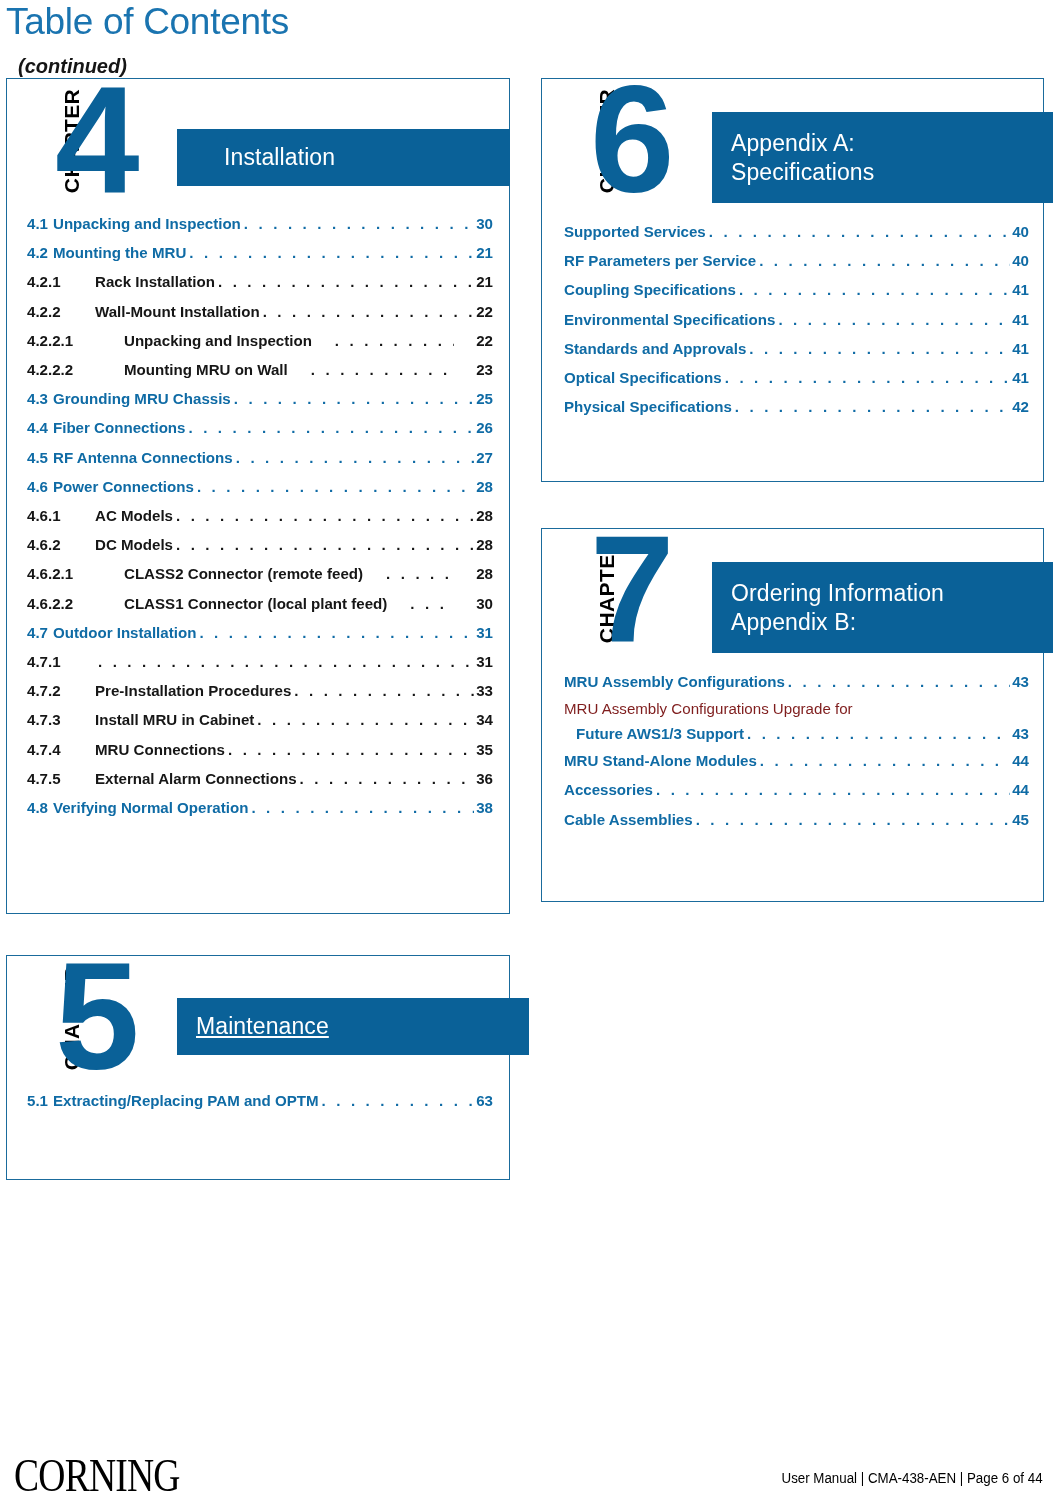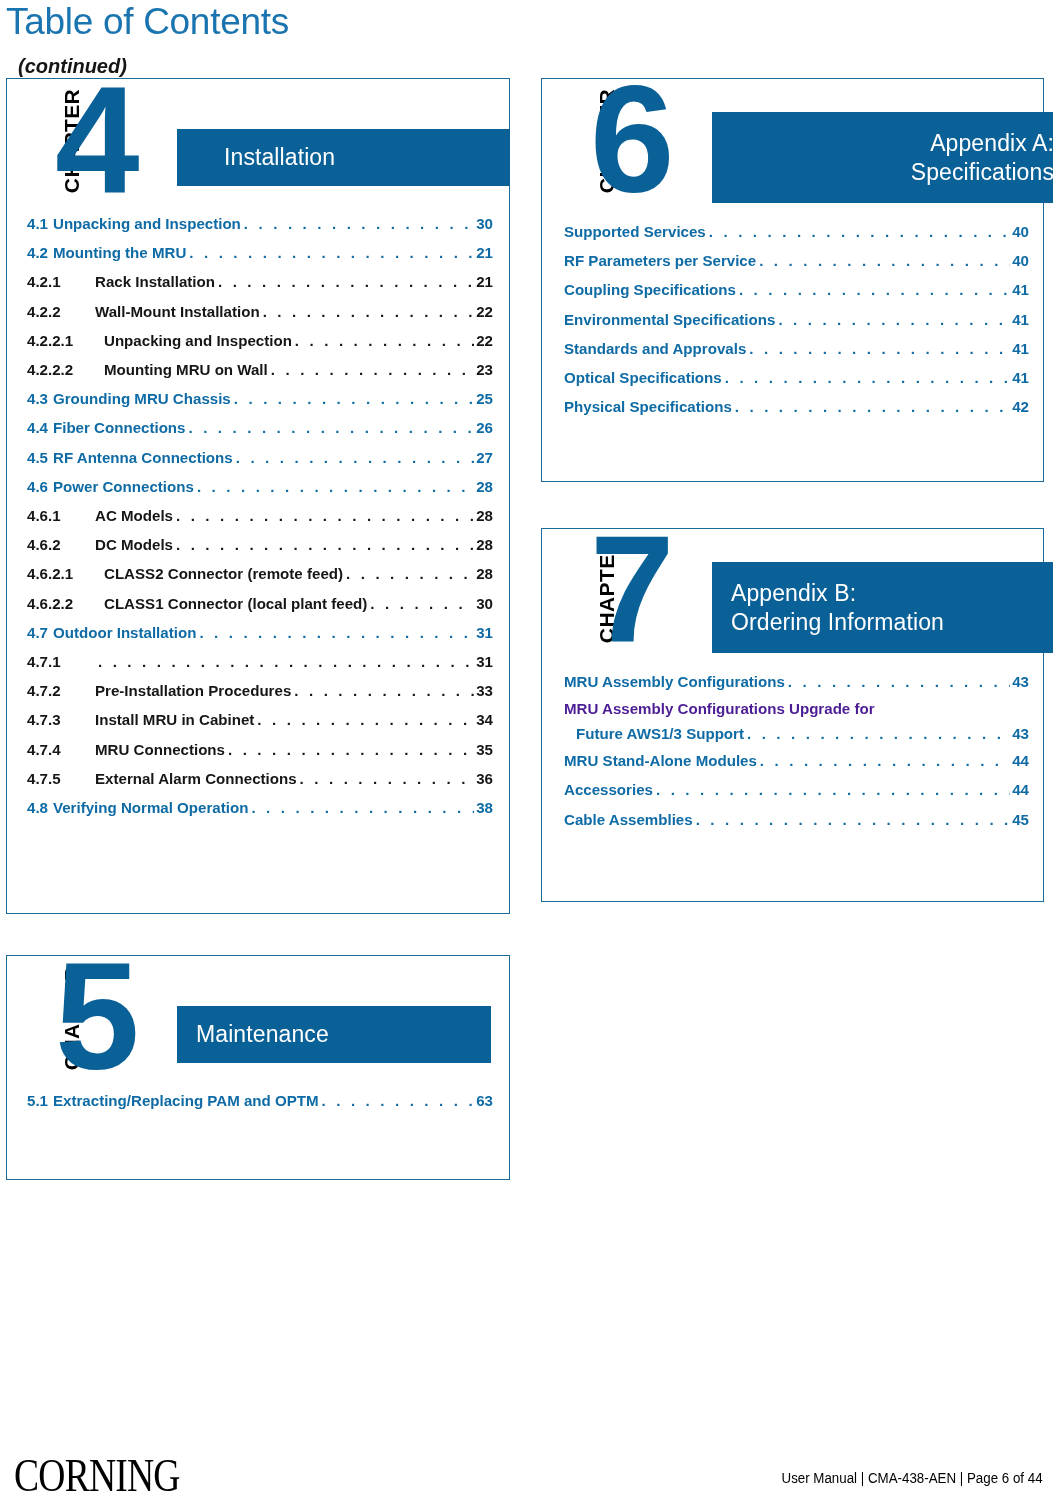--- a/index.html
+++ b/index.html
@@ -113,31 +113,31 @@
     white-space: nowrap;
     margin: 0 2px 0 3px;
     letter-spacing: 3.15px;
     color: inherit;
     font-weight: 700;
   }
   .toc-row .pg { flex: 0 0 auto; text-align: right; }
 
   .lvl1 { color: #0f6ba5; }
   .lvl2 { color: #161616; }
-  .lvl3 { color: #161616; }
+  .lvl3 { color: #161616; gap: 20px; }
   .plain { color: #0f6ba5; }
 
   .lvl2 .numcell { flex: 0 0 auto; width: 68px; }
   .lvl3 .numcell { flex: 0 0 auto; width: 77px; text-align: left; }
 
   .wrap2 {
     font-size: 15.1px;
     line-height: 25px;
-    font-weight: 700;
-    color: #4c1d95;
+    font-weight: 400;
+    color: #7f1d1d;
   }
 
   
   .footer-logo {
     position: absolute;
     left: 14px;
     bottom: 8px;
     font-family: "Liberation Serif", serif;
     font-size: 47px;
     line-height: 47px;
@@ -304,40 +304,40 @@
           <span class="pg">38</span>
         </div>
       </div>
     </div>
     <div class="chapter-box" style="left: 6px; top: 955px; width: 504px; height: 225px;">
       <div class="chapter-head">
         <div class="chapter-word">
           <span>CHAPTER</span>
         </div>
         <div class="chapter-num">5</div>
-        <div class="chapter-banner" style="left: 170px; top: 50px; width: 314px; height: 57px;">
+        <div class="chapter-banner" style="left: 170px; top: 42px; width: 352px; height: 57px; text-decoration: underline;">
           <div class="btxt">Maintenance</div>
         </div>
       </div>
       <div class="toc-list" style="padding-left: 20px; padding-right: 16px; padding-top: 12px;">
         <div class="toc-row lvl1">
           <span class="num">5.1</span>
           <span class="label">Extracting/Replacing PAM and OPTM</span>
           <span class="leader">. . . . . . . . . . . . . . . . . . . . . . . . . . . . . . . . . . . . . . . . . . . . . . . . . . . . . . . . . . . . </span>
           <span class="pg">63</span>
         </div>
       </div>
     </div>
     <div class="chapter-box" style="left: 541px; top: 78px; width: 503px; height: 404px;">
       <div class="chapter-head">
         <div class="chapter-word">
           <span>CHAPTER</span>
         </div>
         <div class="chapter-num">6</div>
-        <div class="chapter-banner" style="left: 170px; top: 33px; width: 342px; height: 91px; text-align: right;">
+        <div class="chapter-banner" style="left: 170px; top: 33px; width: 342px; height: 91px;">
           <div class="btxt">Appendix A:</div>
           <div class="btxt">Specifications</div>
         </div>
       </div>
       <div class="toc-list" style="padding-left: 22px; padding-right: 14px; padding-top: 20px;">
         <div class="toc-row plain">
           <span class="label">Supported Services</span>
           <span class="leader">. . . . . . . . . . . . . . . . . . . . . . . . . . . . . . . . . . . . . . . . . . . . . . . . . . . . . . . . . . . . </span>
           <span class="pg">40</span>
         </div>
@@ -373,22 +373,22 @@
         </div>
       </div>
     </div>
     <div class="chapter-box" style="left: 541px; top: 528px; width: 503px; height: 374px;">
       <div class="chapter-head">
         <div class="chapter-word">
           <span>CHAPTER</span>
         </div>
         <div class="chapter-num">7</div>
         <div class="chapter-banner" style="left: 170px; top: 33px; width: 342px; height: 91px;">
+          <div class="btxt">Ordering Information</div>
           <div class="btxt">Appendix B:</div>
-          <div class="btxt">Ordering Information</div>
         </div>
       </div>
       <div class="toc-list" style="padding-left: 22px; padding-right: 14px; padding-top: 20px;">
         <div class="toc-row plain">
           <span class="label">MRU Assembly Configurations</span>
           <span class="leader">. . . . . . . . . . . . . . . . . . . . . . . . . . . . . . . . . . . . . . . . . . . . . . . . . . . . . . . . . . . . </span>
           <span class="pg">43</span>
         </div>
         <div class="wrap2">MRU Assembly Configurations Upgrade for</div>
         <div class="toc-row plain" style="line-height: 25px; padding-left: 12px;">

